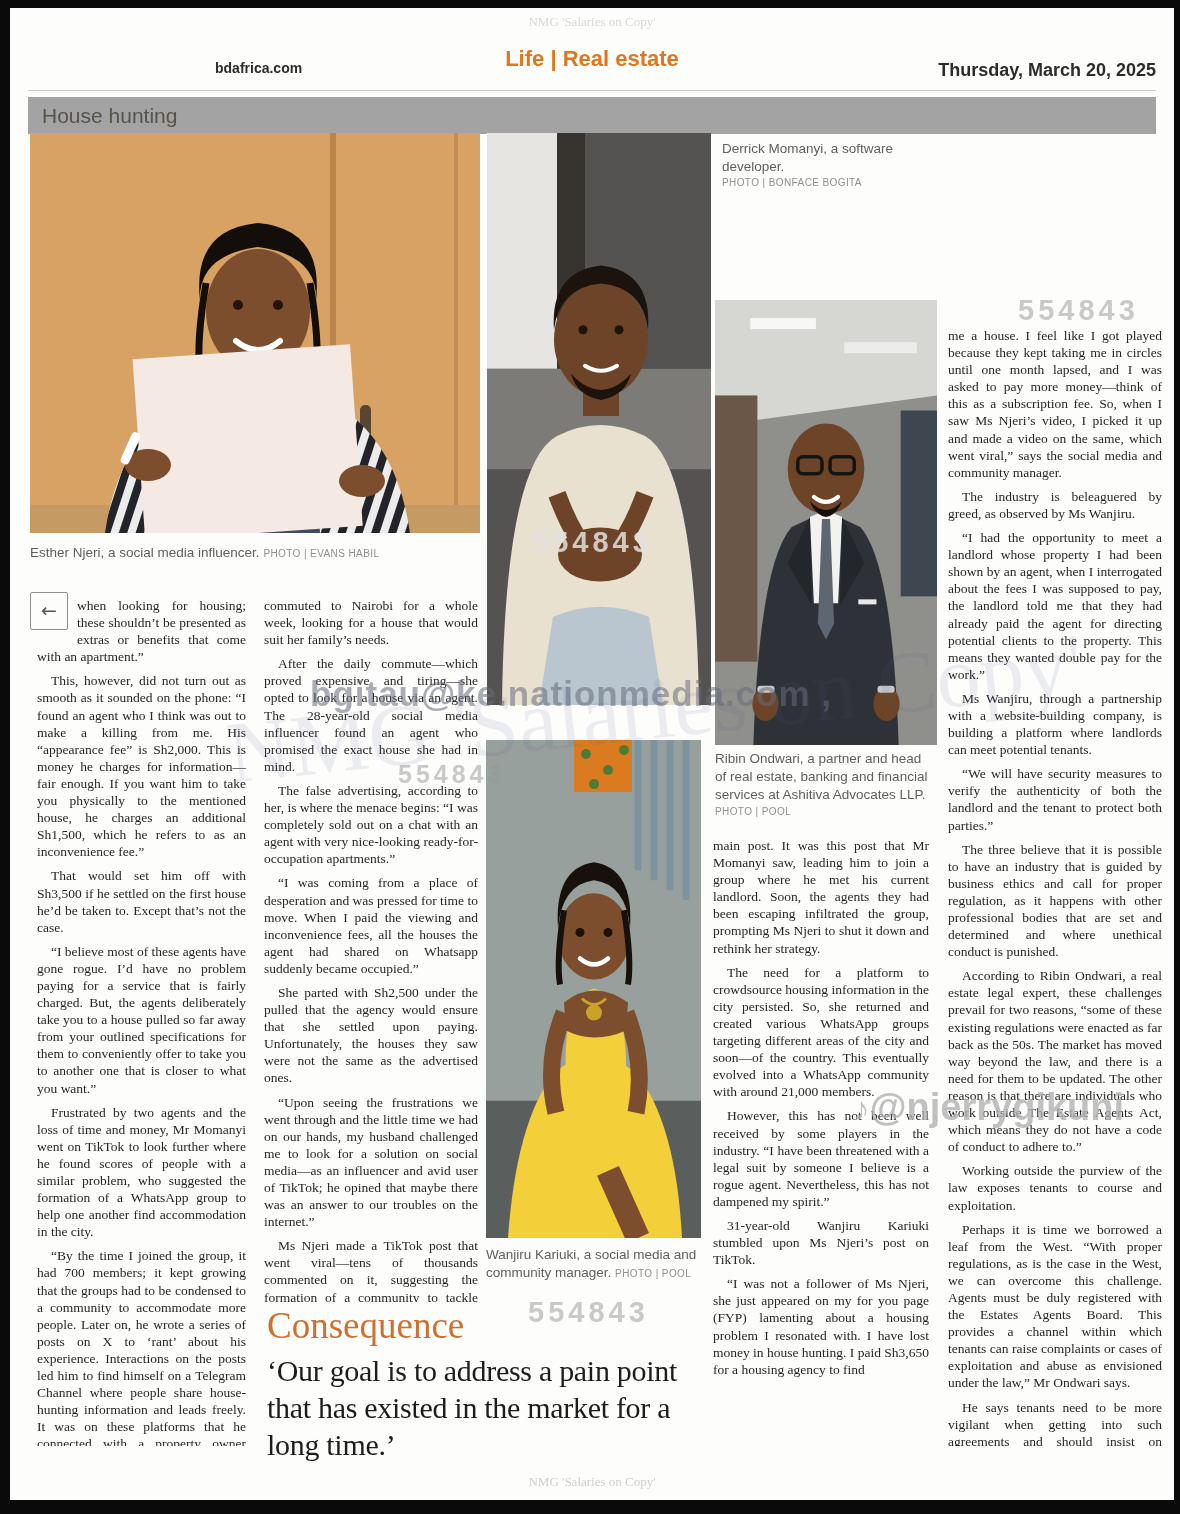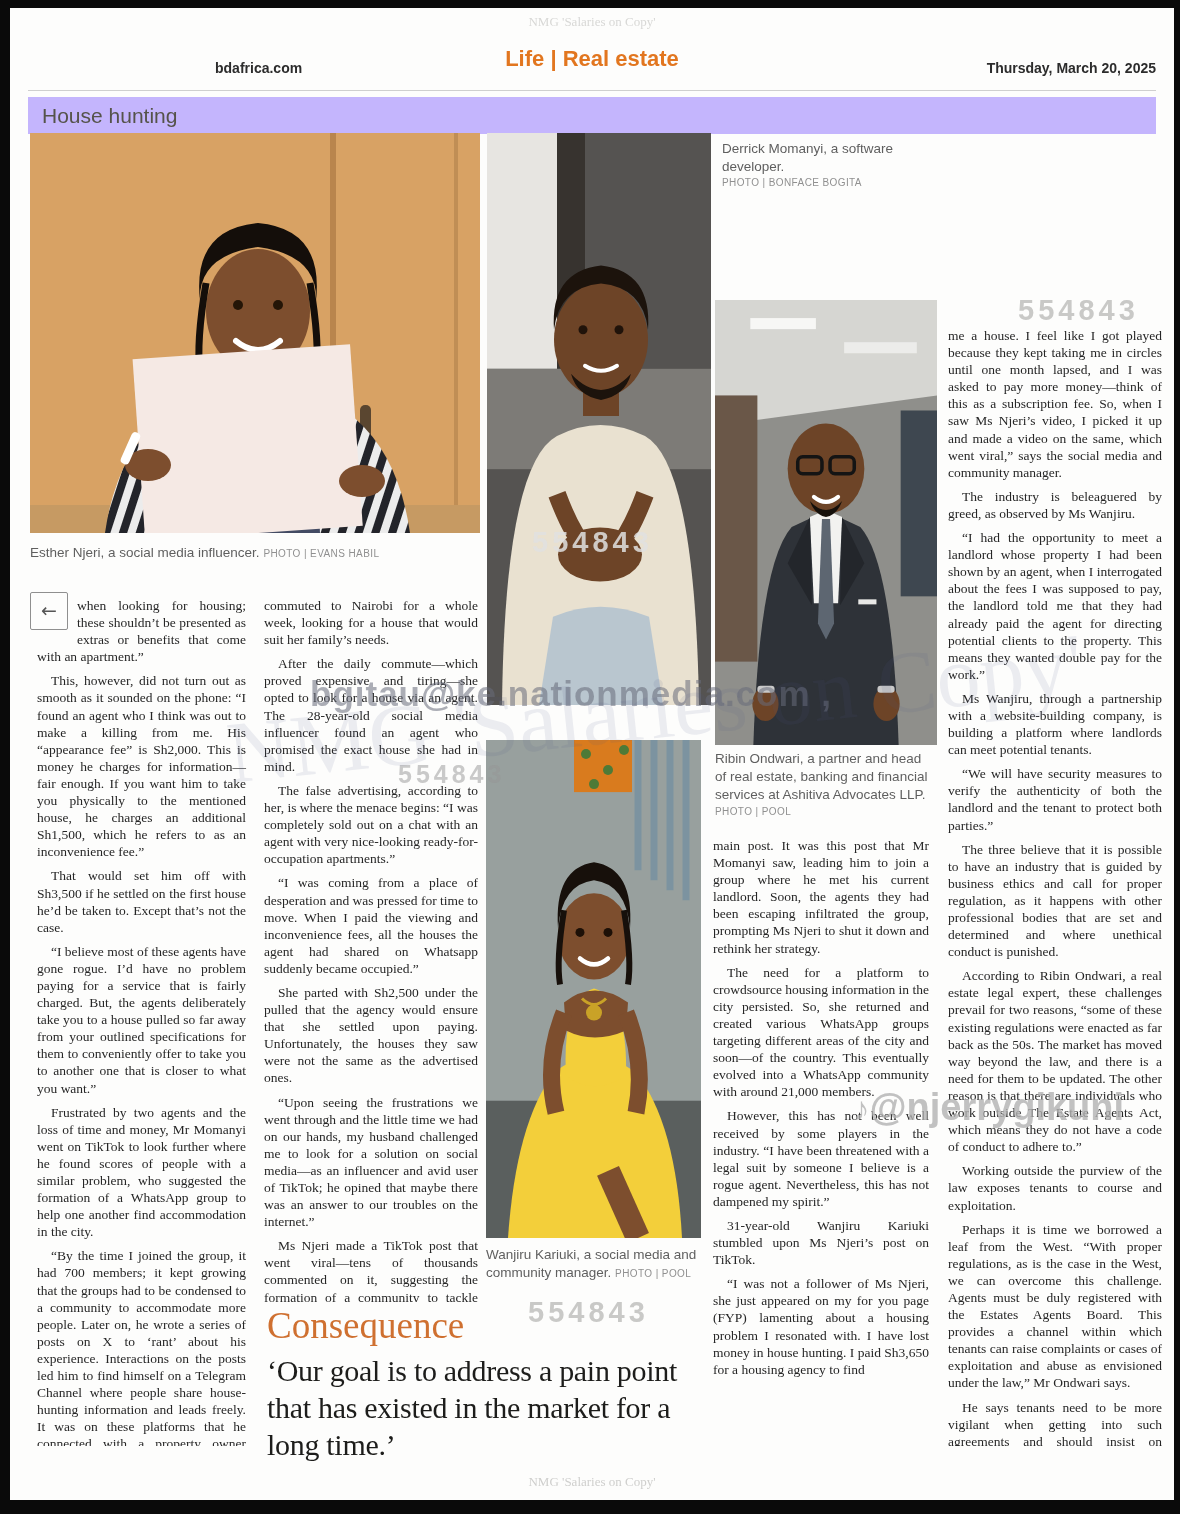--- a/index.html
+++ b/index.html
@@ -4,24 +4,24 @@
 <style>
   html,body{margin:0;padding:0;background:#0a0a0a;}
   .frame{position:relative;width:1180px;height:1514px;background:#0a0a0a;overflow:hidden;
          font-family:"Liberation Sans",sans-serif;}
   .paper{position:absolute;left:10px;top:8px;right:6px;bottom:14px;background:#fdfdfc;overflow:hidden;}
 
   
   .hdr-num{position:absolute;left:25px;top:52px;font-size:14px;font-weight:bold;color:#2c2c2c;margin-top:44px;}
   .hdr-site{position:absolute;left:205px;top:52px;font-size:14px;font-weight:bold;color:#2c2c2c;}
   .hdr-section{position:absolute;left:0;right:0;top:38px;text-align:center;font-size:22px;font-weight:bold;color:#e2761f;}
-  .hdr-date{position:absolute;right:18px;top:52px;font-size:14px;font-weight:bold;color:#2c2c2c;}
+  .hdr-date{position:absolute;right:18px;top:52px;font-size:18px;font-weight:bold;color:#2c2c2c;}
   .hdr-rule{position:absolute;left:18px;right:18px;top:82px;height:1px;background:#cfcfcf;}
 
-  .banner{position:absolute;left:18px;right:18px;top:89px;height:37px;background:#c4b5fd;padding-left:12px;}
+  .banner{position:absolute;left:18px;right:18px;top:89px;height:37px;background:#a3a3a3;padding-left:12px;}
   .banner span{position:absolute;left:14px;top:7px;font-size:21px;color:#55534a;}
 
   
   .photo{position:absolute;overflow:hidden;background:#ddd;z-index:1;}
   .photo svg{display:block;width:100%;height:100%;}
 
   
   .cap{position:absolute;font-size:13.5px;line-height:1.35;color:#5f5f5f;z-index:2;}
   .credit{font-size:10px;color:#909090;letter-spacing:.4px;}
   .credit-inline{font-size:10px;color:#909090;letter-spacing:.4px;}

